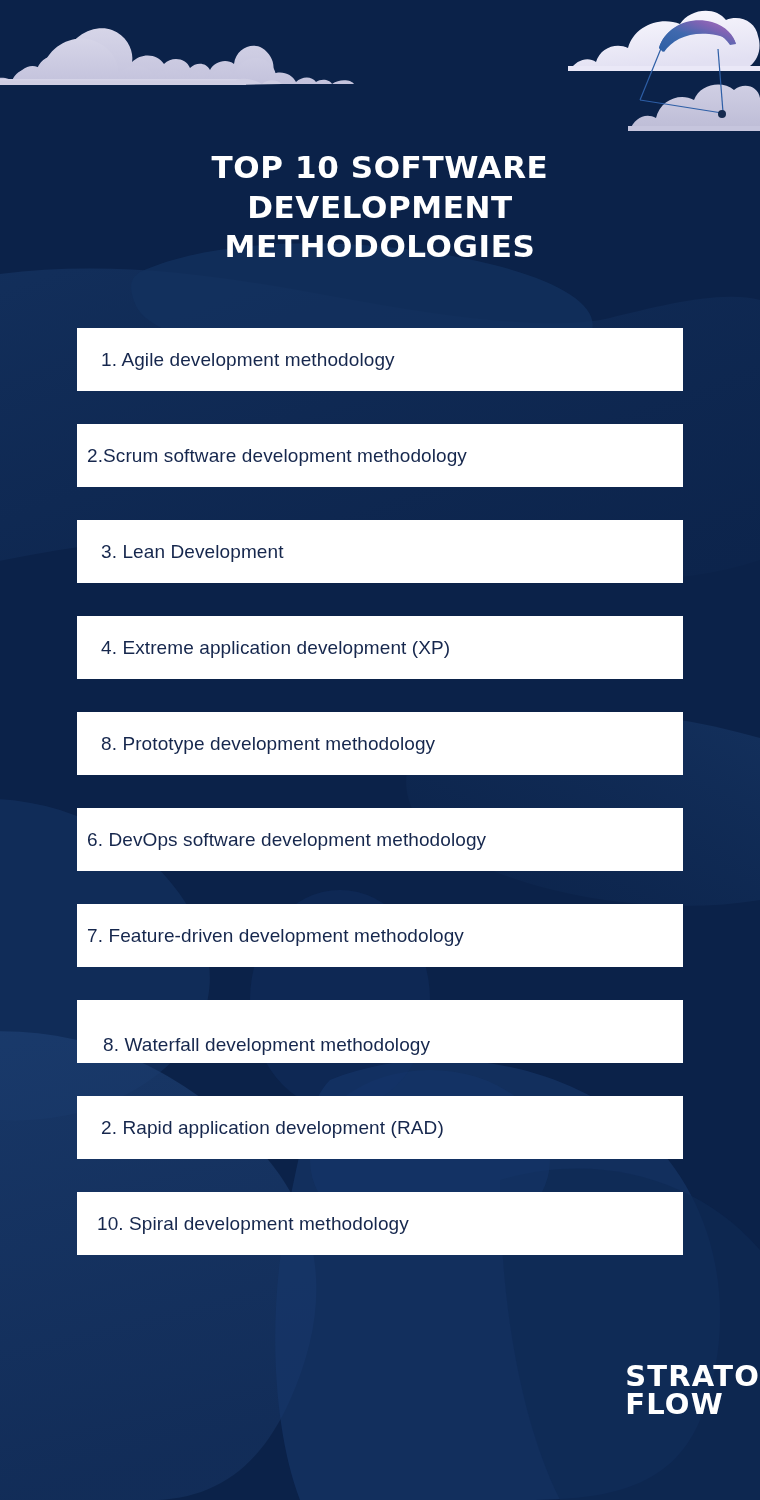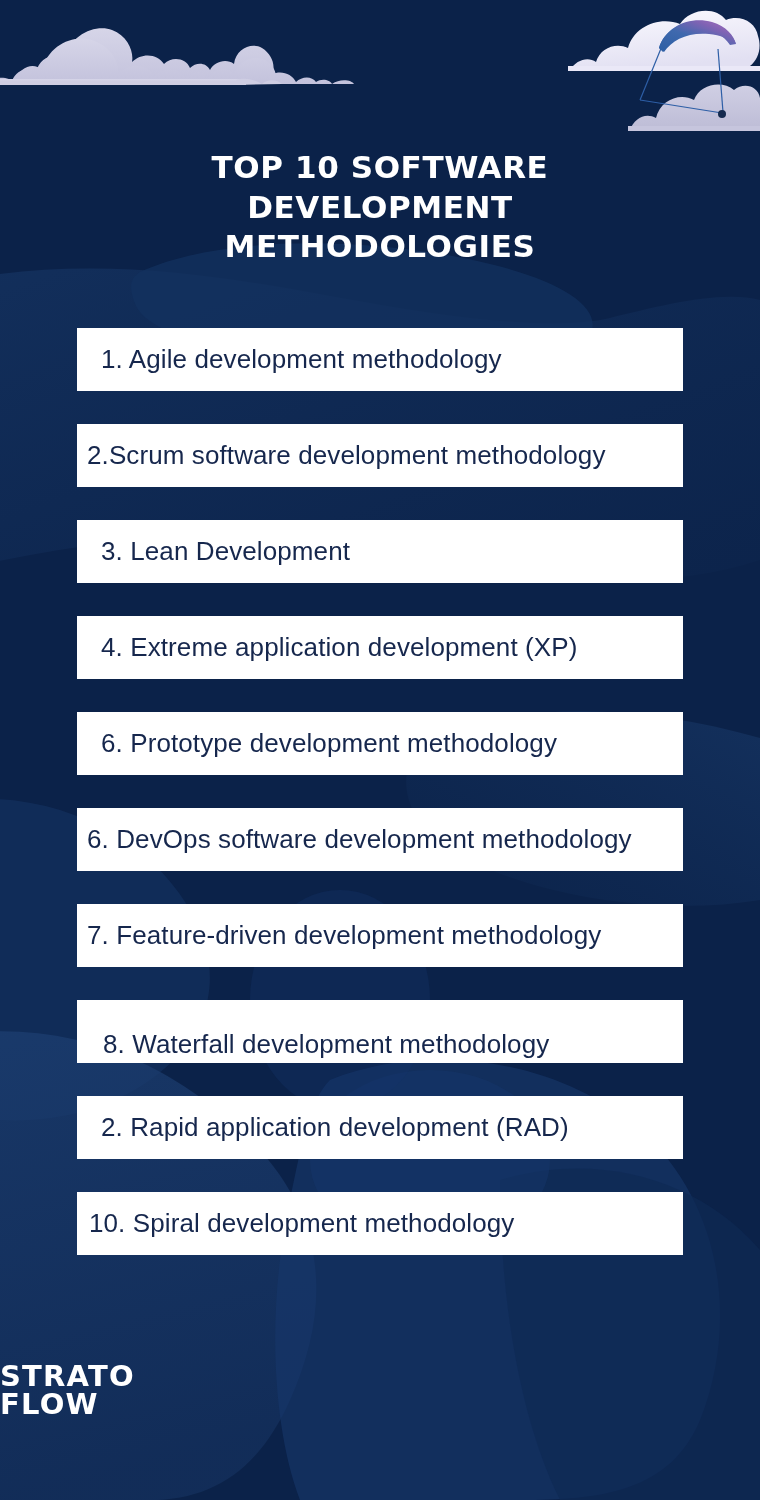--- a/index.html
+++ b/index.html
@@ -69,38 +69,38 @@
     width: 606px;
     height: 63px;
     background: #ffffff;
     margin-bottom: 33px;
     display: flex;
     align-items: center;
   }
   .card-text {
     color: #16274d;
     font-family: "Liberation Sans", sans-serif;
-    font-size: 26px;
+    font-size: 19px;
     font-weight: 400;
     letter-spacing: 0.1px;
     padding-left: 24px;
     white-space: nowrap;
   }
   .card.indent-a .card-text { padding-left: 26px; margin-top: 26px; }
   .card.indent-b .card-text { padding-left: 10px; }
-  .card.indent-c .card-text { padding-left: 12px; }
+  .card.indent-c .card-text { padding-left: 20px; }
 
   
   .logo {
     position: absolute;
     left: 0;
     top: 1362px;
     width: 760px;
     display: flex;
-    justify-content: flex-start;
+    justify-content: flex-end;
   }
   .logo-inner {
     display: block;
   }
   .logo-line {
     color: #ffffff;
     font-family: "DejaVu Sans", sans-serif;
     font-weight: bold;
     font-size: 29px;
     line-height: 0.97;
@@ -251,21 +251,21 @@
 
     <div class="card">
       <span class="card-text">3. Lean Development</span>
     </div>
 
     <div class="card">
       <span class="card-text">4. Extreme application development (XP)</span>
     </div>
 
     <div class="card">
-      <span class="card-text">6. Prototype development methodology</span>
+      <span class="card-text">8. Prototype development methodology</span>
     </div>
 
     <div class="card indent-b">
       <span class="card-text">6. DevOps software development methodology</span>
     </div>
 
     <div class="card indent-b">
       <span class="card-text">7. Feature-driven development methodology</span>
     </div>
 

